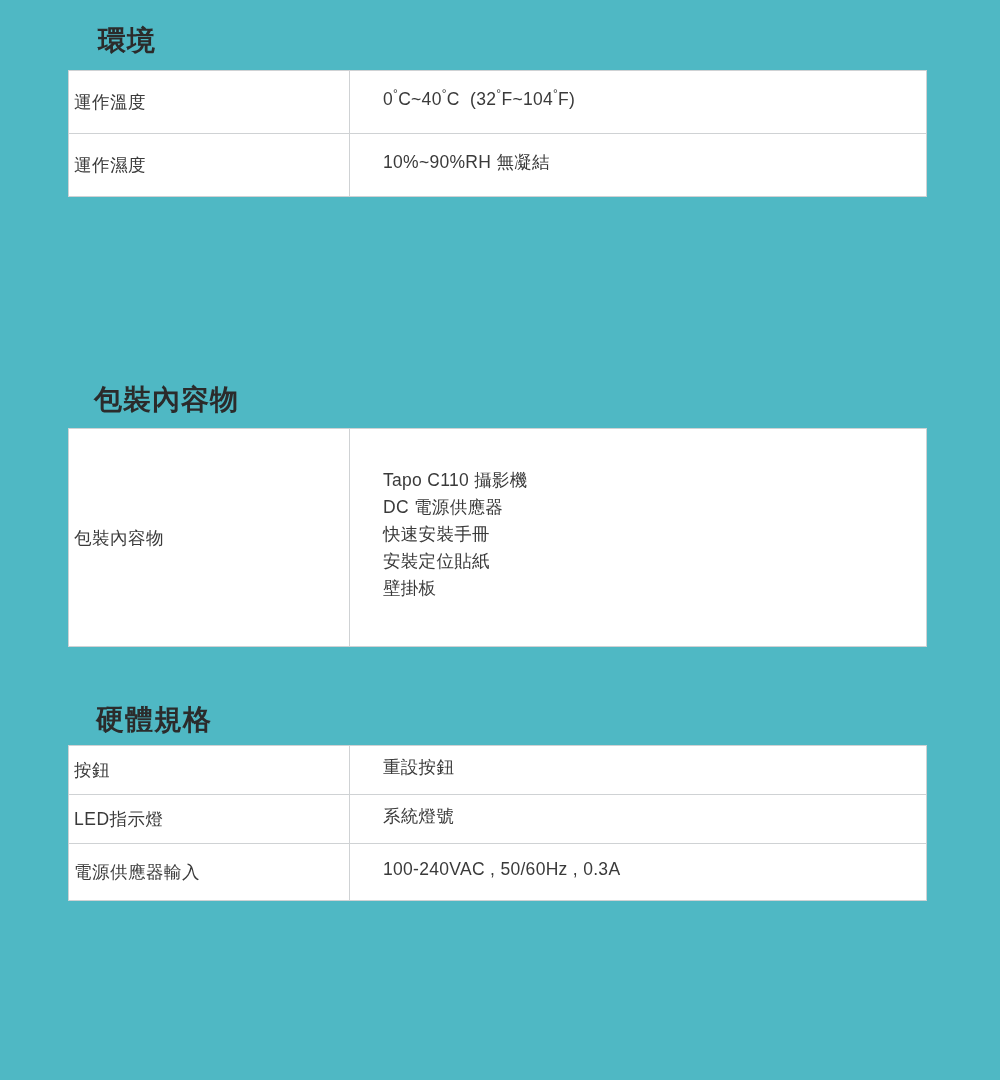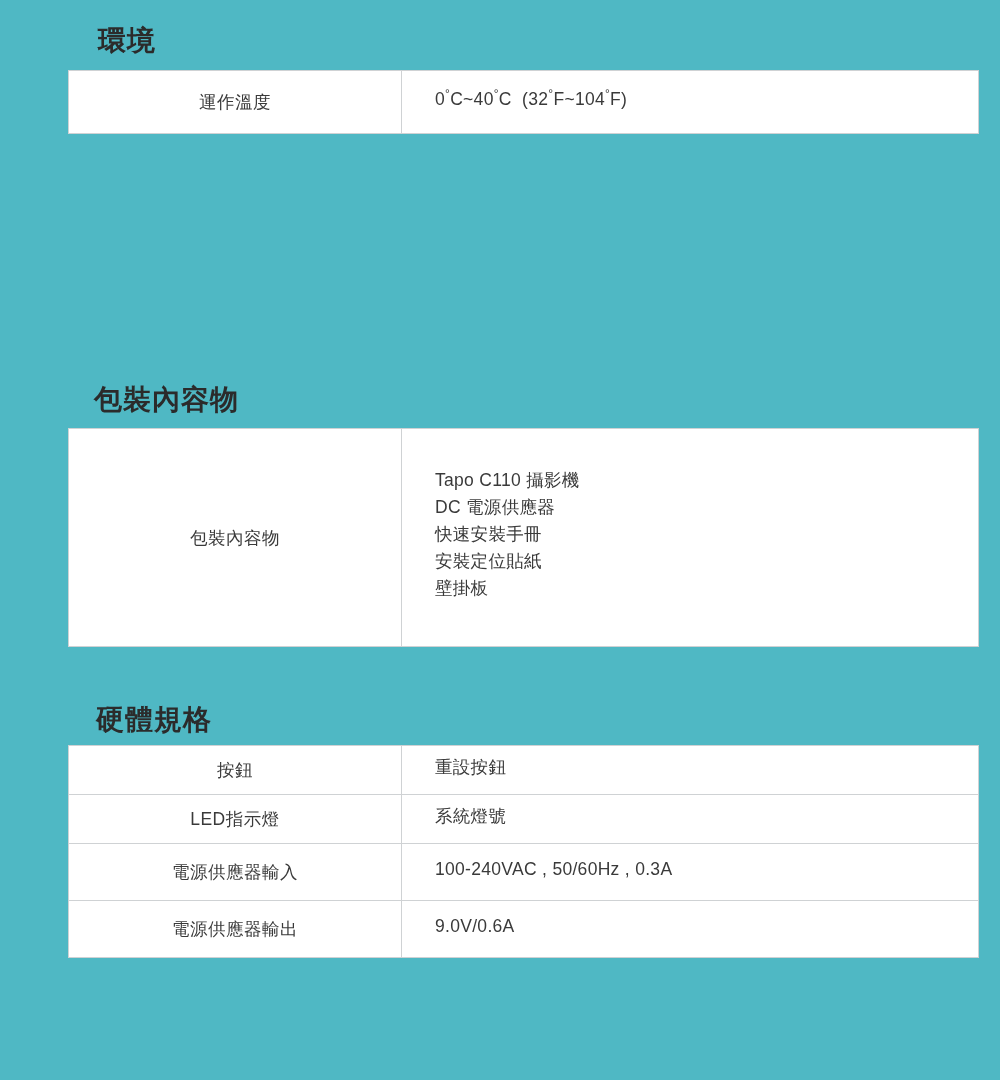--- a/index.html
+++ b/index.html
@@ -33,22 +33,21 @@
     table-layout: fixed;
   }
   table.spec td {
     border: 1px solid #cfd2d4;
     vertical-align: middle;
     font-size: 17.5px;
     color: #3a3a3a;
     box-sizing: border-box;
   }
   td.label {
-    width: 333px;
-    text-align: center;
+    width: 281px;
     padding: 6px 5px;
     letter-spacing: 0.5px;
   }
   td.value {
     width: 577px;
     text-align: left;
     padding: 0 0 6px 33px;
     letter-spacing: 0.3px;
   }
   sup.deg {
@@ -84,20 +83,24 @@
 
   <table class="spec" id="env-table">
     <tbody>
       <tr>
         <td class="label">運作溫度</td>
         <td class="value">
           <span>0<sup class="deg">°</sup>C~40<sup class="deg">°</sup>C</span>
           <span>&nbsp;(32<sup class="deg">°</sup>F~104<sup class="deg">°</sup>F)</span>
         </td>
       </tr>
+      <tr>
+        <td class="label">運作濕度</td>
+        <td class="value">10%~90%RH 無凝結</td>
+      </tr>
     </tbody>
   </table>
 
   <div class="section-title" id="pkg-title">包裝內容物</div>
 
   <table class="spec" id="pkg-table">
     <tbody>
       <tr>
         <td class="label">包裝內容物</td>
         <td class="value multi-line">
@@ -120,20 +123,16 @@
         <td class="value">重設按鈕</td>
       </tr>
       <tr>
         <td class="label">LED指示燈</td>
         <td class="value">系統燈號</td>
       </tr>
       <tr class="tall">
         <td class="label">電源供應器輸入</td>
         <td class="value">100-240VAC , 50/60Hz , 0.3A</td>
       </tr>
-      <tr class="tall">
-        <td class="label">電源供應器輸出</td>
-        <td class="value">9.0V/0.6A</td>
-      </tr>
     </tbody>
   </table>
 
 </div>
 
 </body></html>

